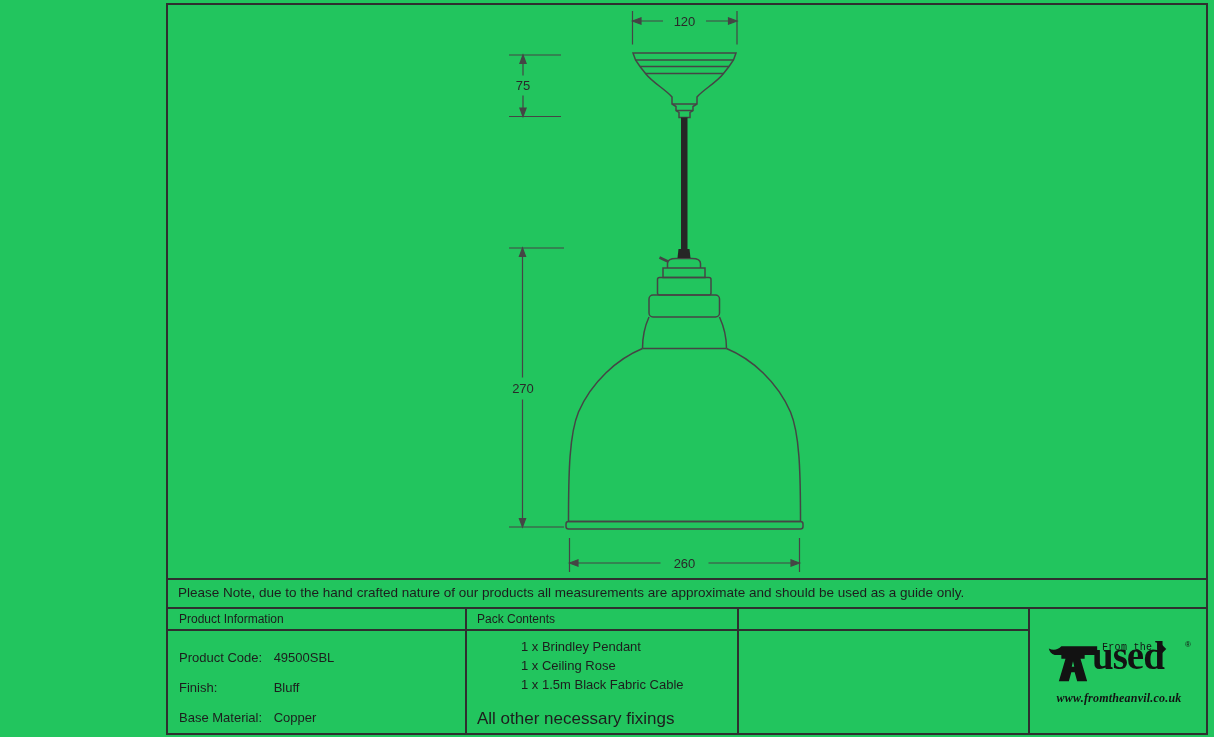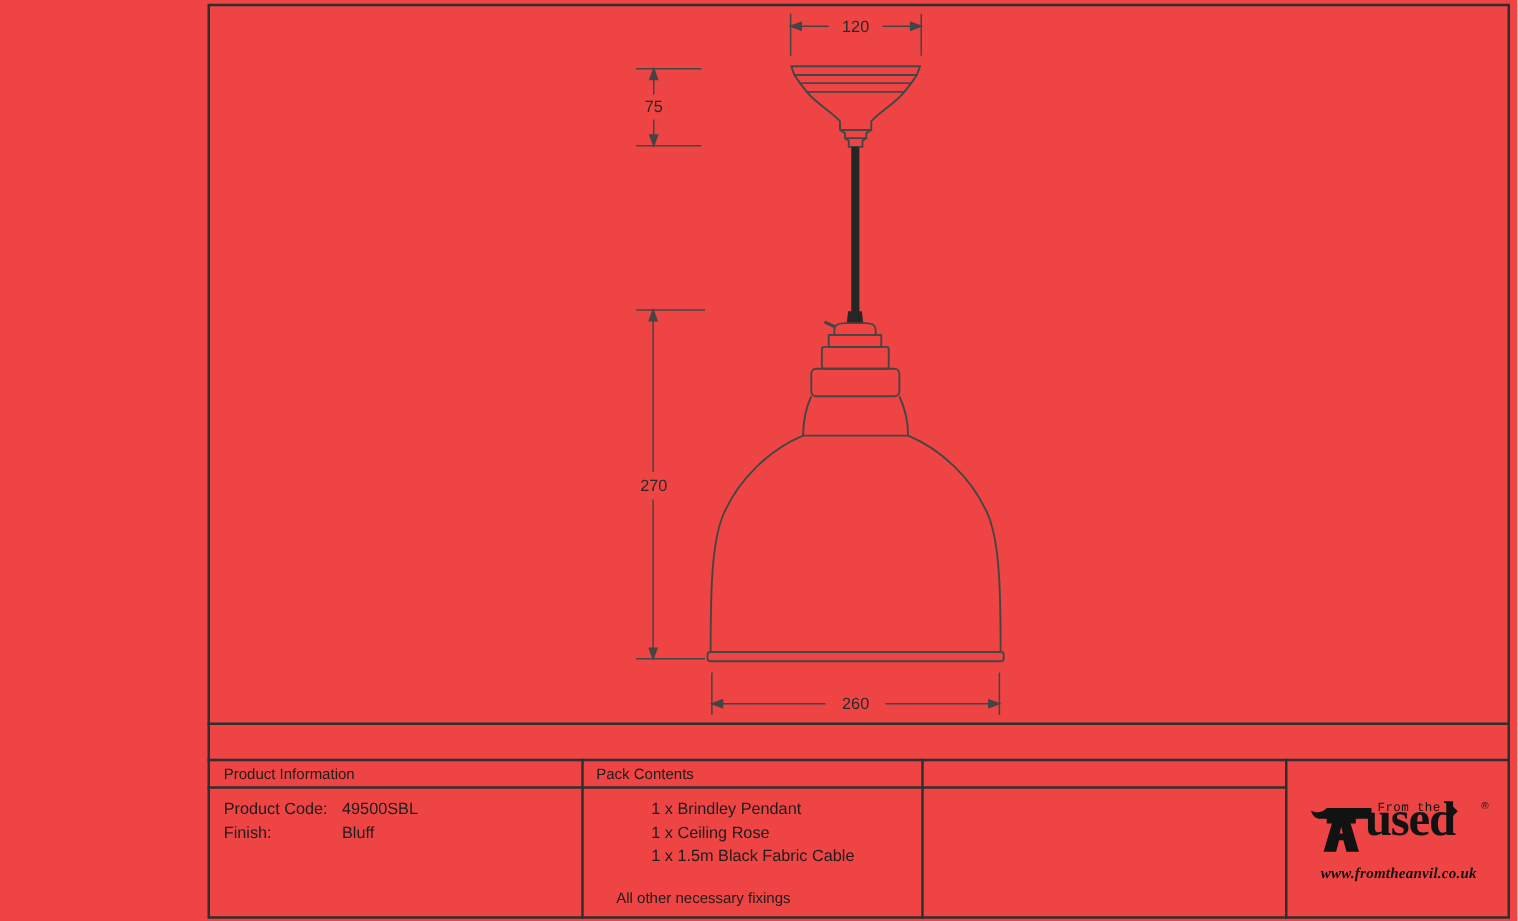--- a/index.html
+++ b/index.html
@@ -1,33 +1,33 @@
 <!DOCTYPE html>
 <html><head>
 <meta charset="utf-8">
 <style>
   html,body{margin:0;padding:0;background:#ffffff;}
   .page{
-    position:relative;width:1214px;height:737px;background:#ef4444;overflow:hidden;
+    position:relative;width:1214px;height:737px;background:#22c55e;overflow:hidden;
     font-family:"Liberation Sans",sans-serif;color:#1d1d1d;
   }
   .frame{position:absolute;left:166px;top:3px;width:1042px;height:732px;
     border:2px solid #2f2f2f;box-sizing:border-box;}
   .hline,.vline{position:absolute;background:#2f2f2f;}
   .drawing-svg{position:absolute;left:0;top:0;}
   .dim-text{font-family:"Liberation Sans",sans-serif;font-size:13px;fill:#2a2a2a;}
   .note-text{position:absolute;left:178px;top:579px;width:1020px;height:27px;
     line-height:27px;font-size:13.5px;white-space:nowrap;}
   .th{position:absolute;top:609px;height:20px;line-height:20px;font-size:12px;}
   .pi-rows{position:absolute;left:179px;top:637px;width:280px;}
-  .pi-row{height:19px;line-height:19px;font-size:13px;white-space:nowrap;}
+  .pi-row{height:19px;line-height:19px;font-size:13px;white-space:nowrap;margin-top:11px;}
   .pi-label{display:inline-block;width:91px;}
   .pc-items{position:absolute;left:477px;top:637px;width:255px;margin-left:44px;}
   .pc-item{height:19px;line-height:19px;font-size:13px;white-space:nowrap;}
-  .pc-footer{position:absolute;left:477px;top:709px;height:19px;line-height:19px;font-size:12px;margin-left:16px;}
+  .pc-footer{position:absolute;left:477px;top:709px;height:19px;line-height:19px;font-size:17px;}
   
   .logo{position:absolute;left:1040px;top:640px;width:158px;height:62px;}
   .logo-mark{position:relative;width:158px;height:47px;}
   .anvil-glyph{position:absolute;left:8px;top:1px;}
   .from-the{position:absolute;left:62px;top:2px;font-family:Liberation Mono, monospace;
     font-size:10px;color:#121212;letter-spacing:.3px;}
   .diamond{position:absolute;left:119px;top:6px;width:6px;height:6px;background:#121212;
     transform:rotate(45deg);}
   .nvil{position:absolute;left:52px;top:-7px;font-family:"Liberation Serif",serif;
     font-size:39px;font-weight:600;color:#121212;letter-spacing:-1px;}
@@ -95,32 +95,37 @@
     <text class="dim-text" x="684.5" y="567.5" text-anchor="middle">260</text>
   </svg>
 
   <div class="hline" style="left:166px;top:577.5px;width:1042px;height:2px;"></div>
   <div class="hline" style="left:166px;top:607px;width:1042px;height:2px;"></div>
   <div class="hline" style="left:166px;top:628.5px;width:863px;height:2px;"></div>
   <div class="vline" style="left:464.5px;top:607px;width:2px;height:128px;"></div>
   <div class="vline" style="left:737px;top:607px;width:2px;height:128px;"></div>
   <div class="vline" style="left:1027.5px;top:607px;width:2px;height:128px;"></div>
 
+  <div class="note-text">Please Note, due to the hand crafted nature of our products all measurements are approximate and should be used as a guide only.</div>
 
   <div class="th" style="left:179px;">Product Information</div>
   <div class="th" style="left:477px;">Pack Contents</div>
 
   <div class="pi-rows">
     <div class="pi-row">
       <span class="pi-label">Product Code:</span>
       <span class="pi-value">49500SBL</span>
     </div>
     <div class="pi-row">
       <span class="pi-label">Finish:</span>
       <span class="pi-value">Bluff</span>
+    </div>
+    <div class="pi-row">
+      <span class="pi-label">Base Material:</span>
+      <span class="pi-value">Copper</span>
     </div>
   </div>
 
   <div class="pc-items">
     <div class="pc-item">1 x Brindley Pendant</div>
     <div class="pc-item">1 x Ceiling Rose</div>
     <div class="pc-item">1 x 1.5m Black Fabric Cable</div>
   </div>
   <div class="pc-footer">All other necessary fixings</div>
 

